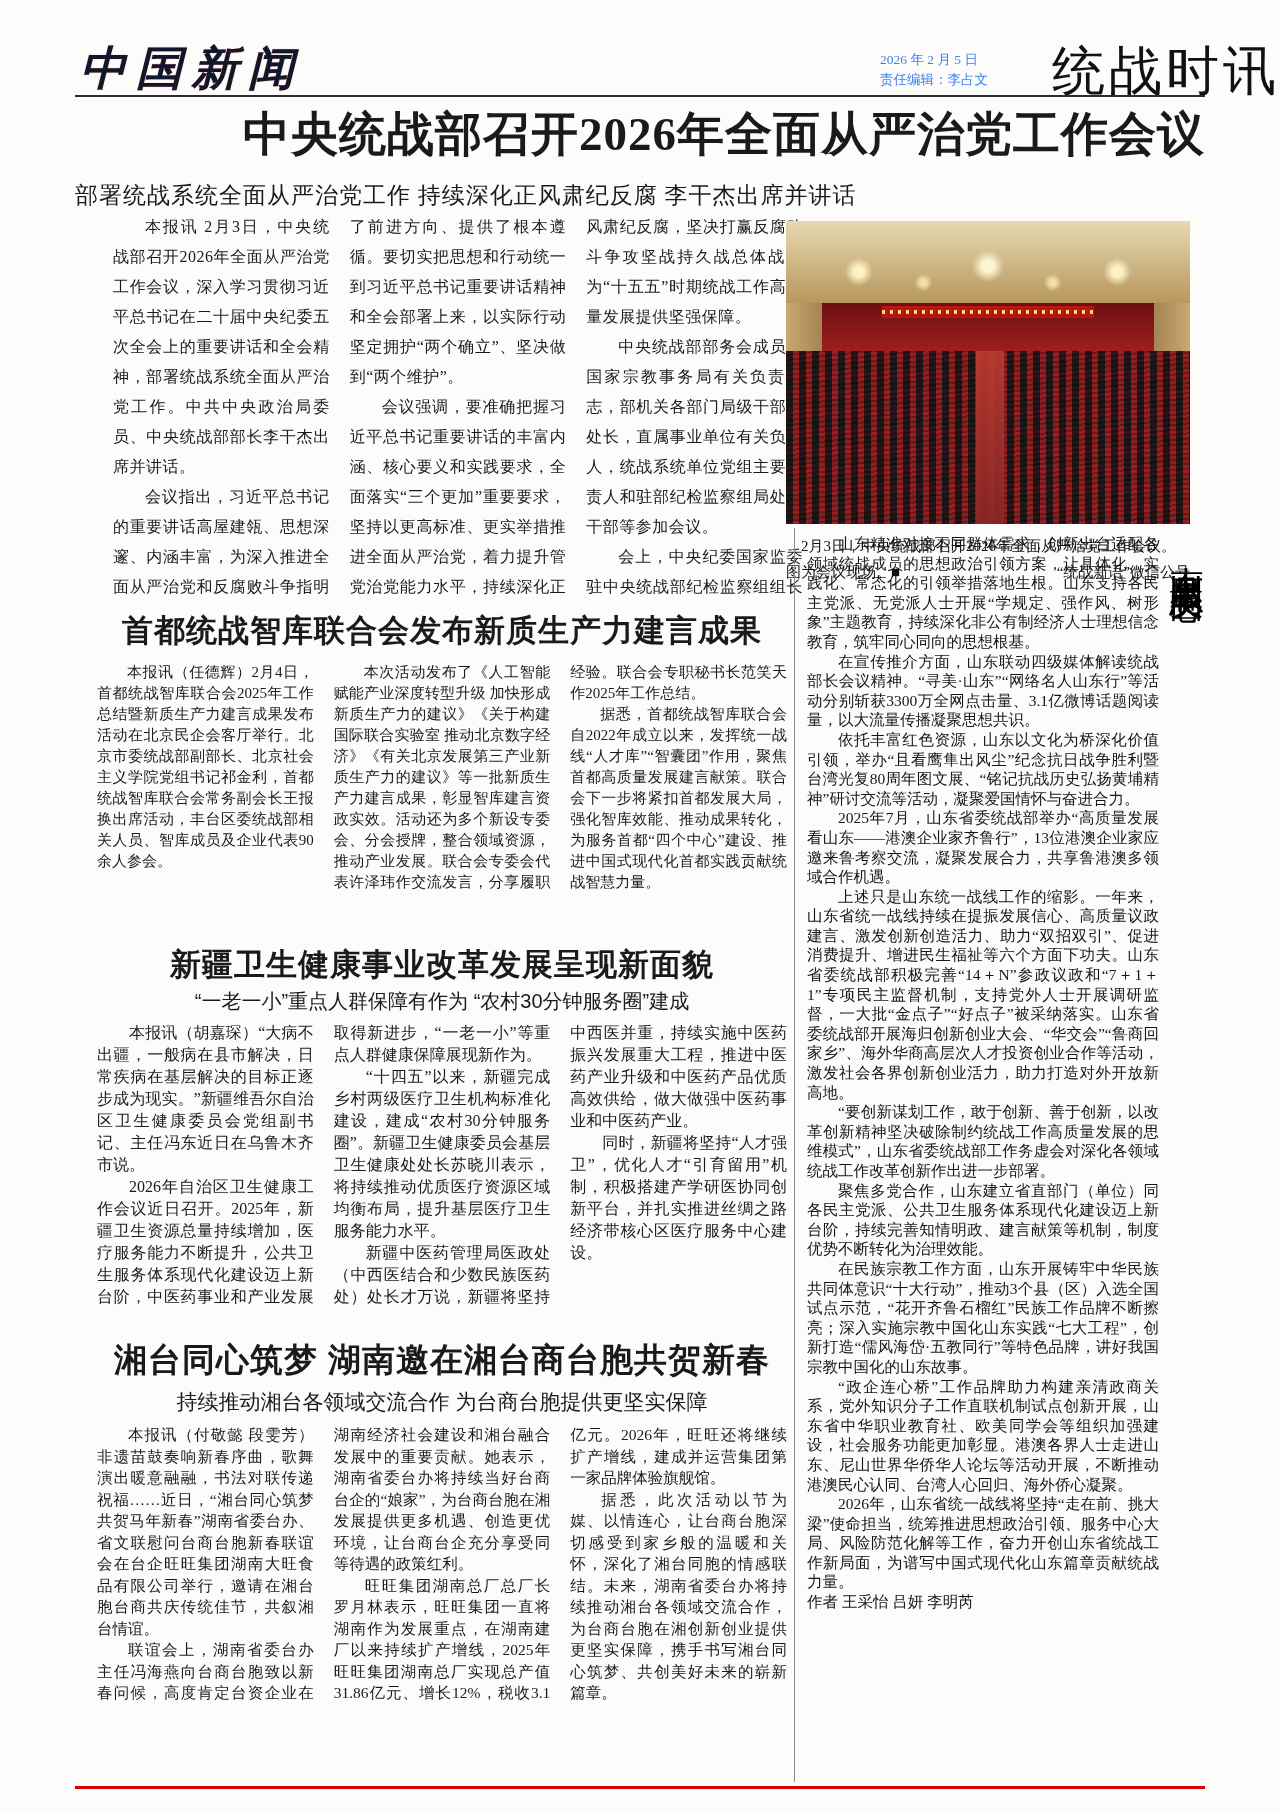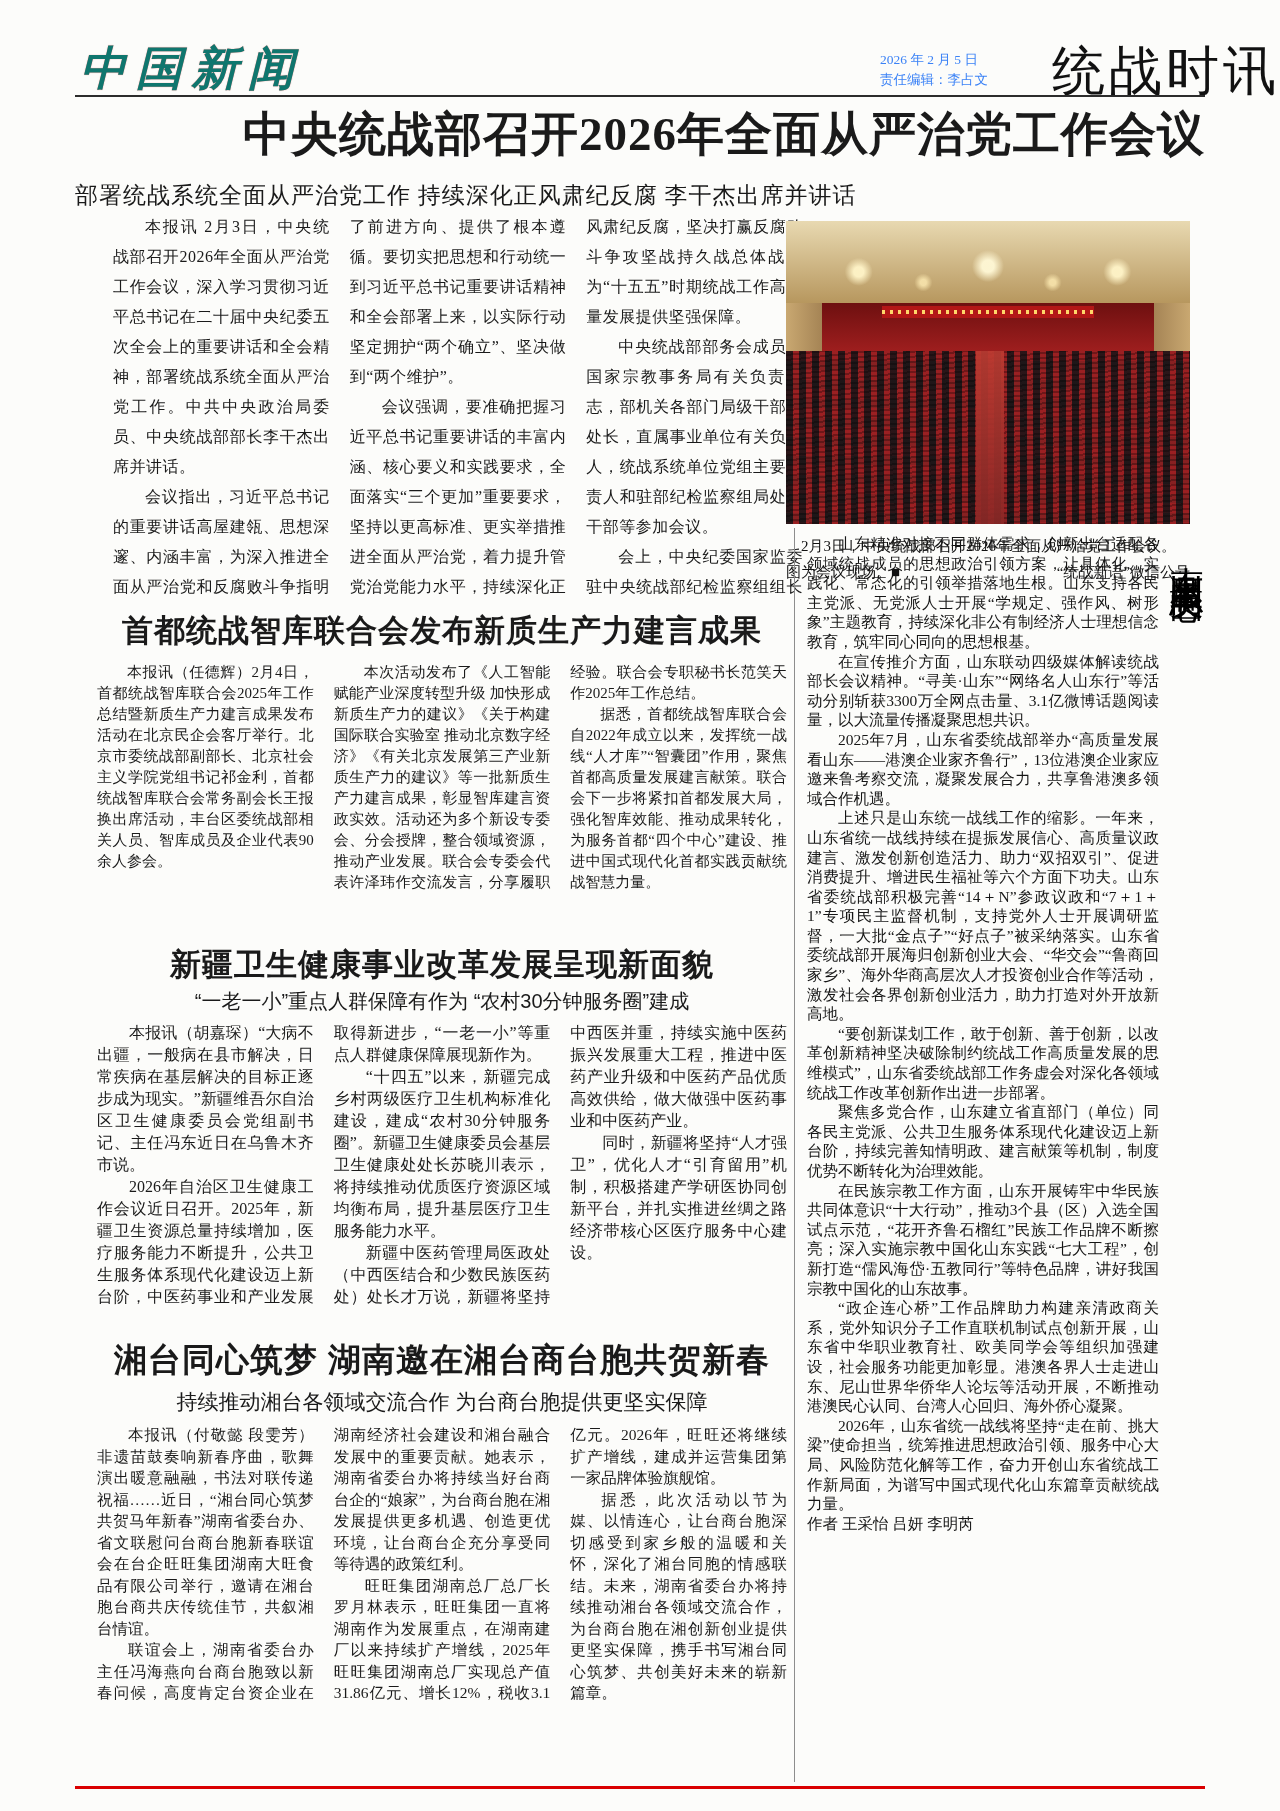--- a/index.html
+++ b/index.html
@@ -6,21 +6,21 @@
   body{
     width:1280px;height:1811px;position:relative;background:#fcfcfa;
     font-family:"Liberation Serif","DejaVu Serif",serif;color:#1a1a1a;
     overflow:hidden;
   }
   .abs{position:absolute;}
 
   
   .masthead{
     left:80px;top:38px;font-size:46px;font-weight:bold;font-style:italic;
-    color:#0f766e;letter-spacing:10px;font-family:"Liberation Serif",serif;
+    color:#0f172a;letter-spacing:10px;font-family:"Liberation Serif",serif;
     text-shadow:0 0 1px rgba(224,19,16,.6);
   }
   .header-meta{
     left:880px;top:50px;width:165px;text-align:left;font-size:13.5px;line-height:20px;color:#3b82f6;
   }
   .section-title{
     left:1052px;top:36px;width:230px;white-space:nowrap;
     font-family:"Liberation Sans","DejaVu Sans",sans-serif;font-weight:500;color:#111;
   }
   .section-title .sec{font-size:53px;letter-spacing:4px;}
@@ -150,20 +150,21 @@
     <span>图为会议现场。■</span>
     <span>“统战新语”微信公号</span>
   </div>
 </div>
 
 <div class="abs divider-v"></div>
 
 <div class="abs sd-body">
     <p>山东精准对接不同群体需求，创新出台适配各领域统战成员的思想政治引领方案，让具体化、实践化、常态化的引领举措落地生根。山东支持各民主党派、无党派人士开展“学规定、强作风、树形象”主题教育，持续深化非公有制经济人士理想信念教育，筑牢同心同向的思想根基。</p>
     <p>在宣传推介方面，山东联动四级媒体解读统战部长会议精神。“寻美·山东”“网络名人山东行”等活动分别斩获3300万全网点击量、3.1亿微博话题阅读量，以大流量传播凝聚思想共识。</p>
+    <p>依托丰富红色资源，山东以文化为桥深化价值引领，举办“且看鹰隼出风尘”纪念抗日战争胜利暨台湾光复80周年图文展、“铭记抗战历史弘扬黄埔精神”研讨交流等活动，凝聚爱国情怀与奋进合力。</p>
     <p>2025年7月，山东省委统战部举办“高质量发展看山东——港澳企业家齐鲁行”，13位港澳企业家应邀来鲁考察交流，凝聚发展合力，共享鲁港澳多领域合作机遇。</p>
     <p>上述只是山东统一战线工作的缩影。一年来，山东省统一战线持续在提振发展信心、高质量议政建言、激发创新创造活力、助力“双招双引”、促进消费提升、增进民生福祉等六个方面下功夫。山东省委统战部积极完善“14＋N”参政议政和“7＋1＋1”专项民主监督机制，支持党外人士开展调研监督，一大批“金点子”“好点子”被采纳落实。山东省委统战部开展海归创新创业大会、“华交会”“鲁商回家乡”、海外华商高层次人才投资创业合作等活动，激发社会各界创新创业活力，助力打造对外开放新高地。</p>
     <p>“要创新谋划工作，敢于创新、善于创新，以改革创新精神坚决破除制约统战工作高质量发展的思维模式”，山东省委统战部工作务虚会对深化各领域统战工作改革创新作出进一步部署。</p>
     <p>聚焦多党合作，山东建立省直部门（单位）同各民主党派、公共卫生服务体系现代化建设迈上新台阶，持续完善知情明政、建言献策等机制，制度优势不断转化为治理效能。</p>
     <p>在民族宗教工作方面，山东开展铸牢中华民族共同体意识“十大行动”，推动3个县（区）入选全国试点示范，“花开齐鲁石榴红”民族工作品牌不断擦亮；深入实施宗教中国化山东实践“七大工程”，创新打造“儒风海岱·五教同行”等特色品牌，讲好我国宗教中国化的山东故事。</p>
     <p>“政企连心桥”工作品牌助力构建亲清政商关系，党外知识分子工作直联机制试点创新开展，山东省中华职业教育社、欧美同学会等组织加强建设，社会服务功能更加彰显。港澳各界人士走进山东、尼山世界华侨华人论坛等活动开展，不断推动港澳民心认同、台湾人心回归、海外侨心凝聚。</p>
     <p>2026年，山东省统一战线将坚持“走在前、挑大梁”使命担当，统筹推进思想政治引领、服务中心大局、风险防范化解等工作，奋力开创山东省统战工作新局面，为谱写中国式现代化山东篇章贡献统战力量。</p>
     <p class="sd-byline">作者 王采怡 吕妍 李明芮</p>
   </div>
 

